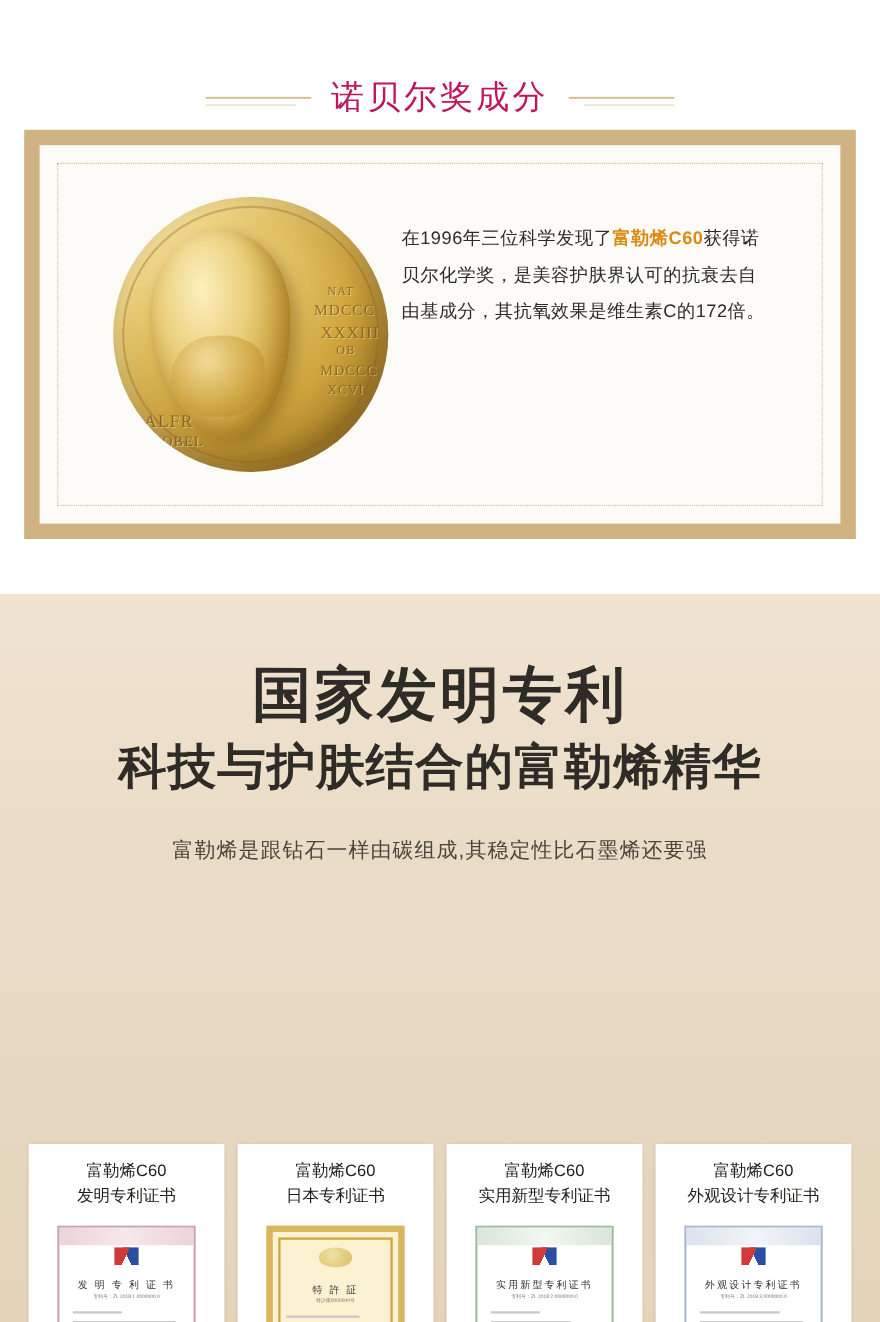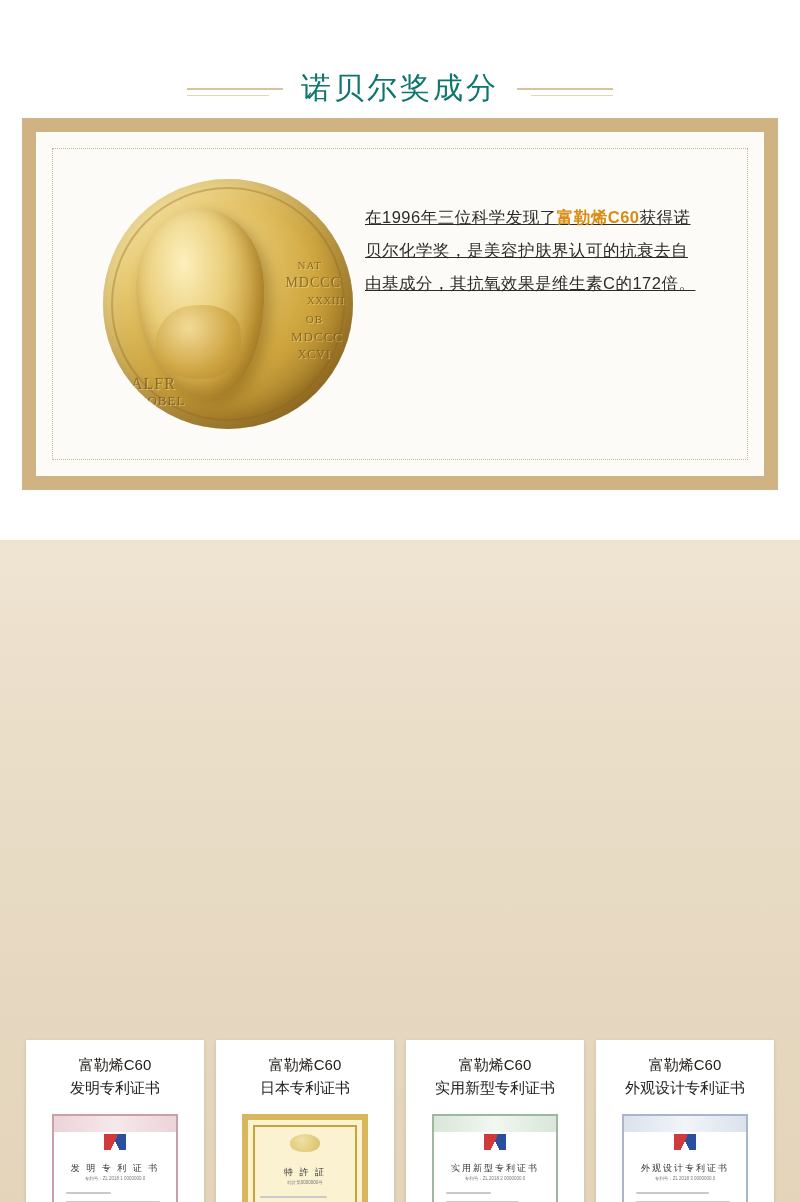--- a/index.html
+++ b/index.html
@@ -43,21 +43,21 @@
     top: 5px;
     border-top: 1px solid #e4d5b6;
   }
   .title-rule.right::after {
     left: 14px;
     right: 0;
   }
   .nobel-title {
     font-size: 30px;
     letter-spacing: 3px;
-    color: #0f766e;
+    color: #be185d;
     font-weight: normal;
     white-space: nowrap;
   }
 
   .nobel-card {
     position: absolute;
     left: 22px;
     top: 118px;
     width: 756px;
     height: 372px;
@@ -119,40 +119,39 @@
   .medal-text {
     position: absolute;
     color: rgba(119,84,18,.75);
     font-family: "Liberation Serif", serif;
     letter-spacing: 1px;
     text-shadow: 1px 1px 0 rgba(255,240,190,.45);
     white-space: nowrap;
   }
   .mt1 { right: 31px; top: 80px;  font-size: 11px; }
   .mt2 { right: 12px; top: 96px;  font-size: 14px; }
-  .mt3 { right: 8px;  top: 116px; font-size: 10px; margin-left: 48px; }
+  .mt3 { right: 8px;  top: 116px; font-size: 15px; margin-left: 48px; }
   .mt4 { right: 30px; top: 134px; font-size: 11px; }
   .mt5 { right: 10px; top: 150px; font-size: 13px; }
   .mt6 { right: 22px; top: 168px; font-size: 12px; margin-left: 12px; }
   .mt7 { left: 28px;  top: 196px; font-size: 16px; }
   .mt8 { left: 34px;  top: 214px; font-size: 13px; }
 
   .nobel-copy {
     position: absolute;
     left: 312px;
     top: 52px;
     right: 44px;
   }
   .nobel-copy p {
     margin: 0 0 22px 0;
     font-size: 16.5px;
     line-height: 2.0;
     color: #2b2b2b;
     letter-spacing: .5px;
-    text-decoration: underline;
   }
   .nobel-copy p:last-child { margin-bottom: 0; }
   .hl {
     color: #d98b12;
     font-weight: bold;
   }
 
   
   .section-patent {
     width: 800px;
@@ -335,20 +334,25 @@
           <span>在1996年三位科学发现了</span><span class="hl">富勒烯C60</span><span>获得诺贝尔化学奖，是美容护肤界认可的抗衰去自由基成分，其抗氧效果是维生素C的172倍。</span>
         </p>
       </div>
 
     </div>
   </div>
 </section>
 
 <section class="section-patent">
 
+  <div class="patent-heads">
+    <h2 class="patent-h1">国家发明专利</h2>
+    <h3 class="patent-h2">科技与护肤结合的富勒烯精华</h3>
+    <p class="patent-sub">富勒烯是跟钻石一样由碳组成,其稳定性比石墨烯还要强</p>
+  </div>
 
   <div class="cert-row">
 
     <div class="cert-card">
       <div class="cert-title">
         <div>富勒烯C60</div>
         <div>发明专利证书</div>
       </div>
       <div class="cert-img">
         <div class="paper cn">

